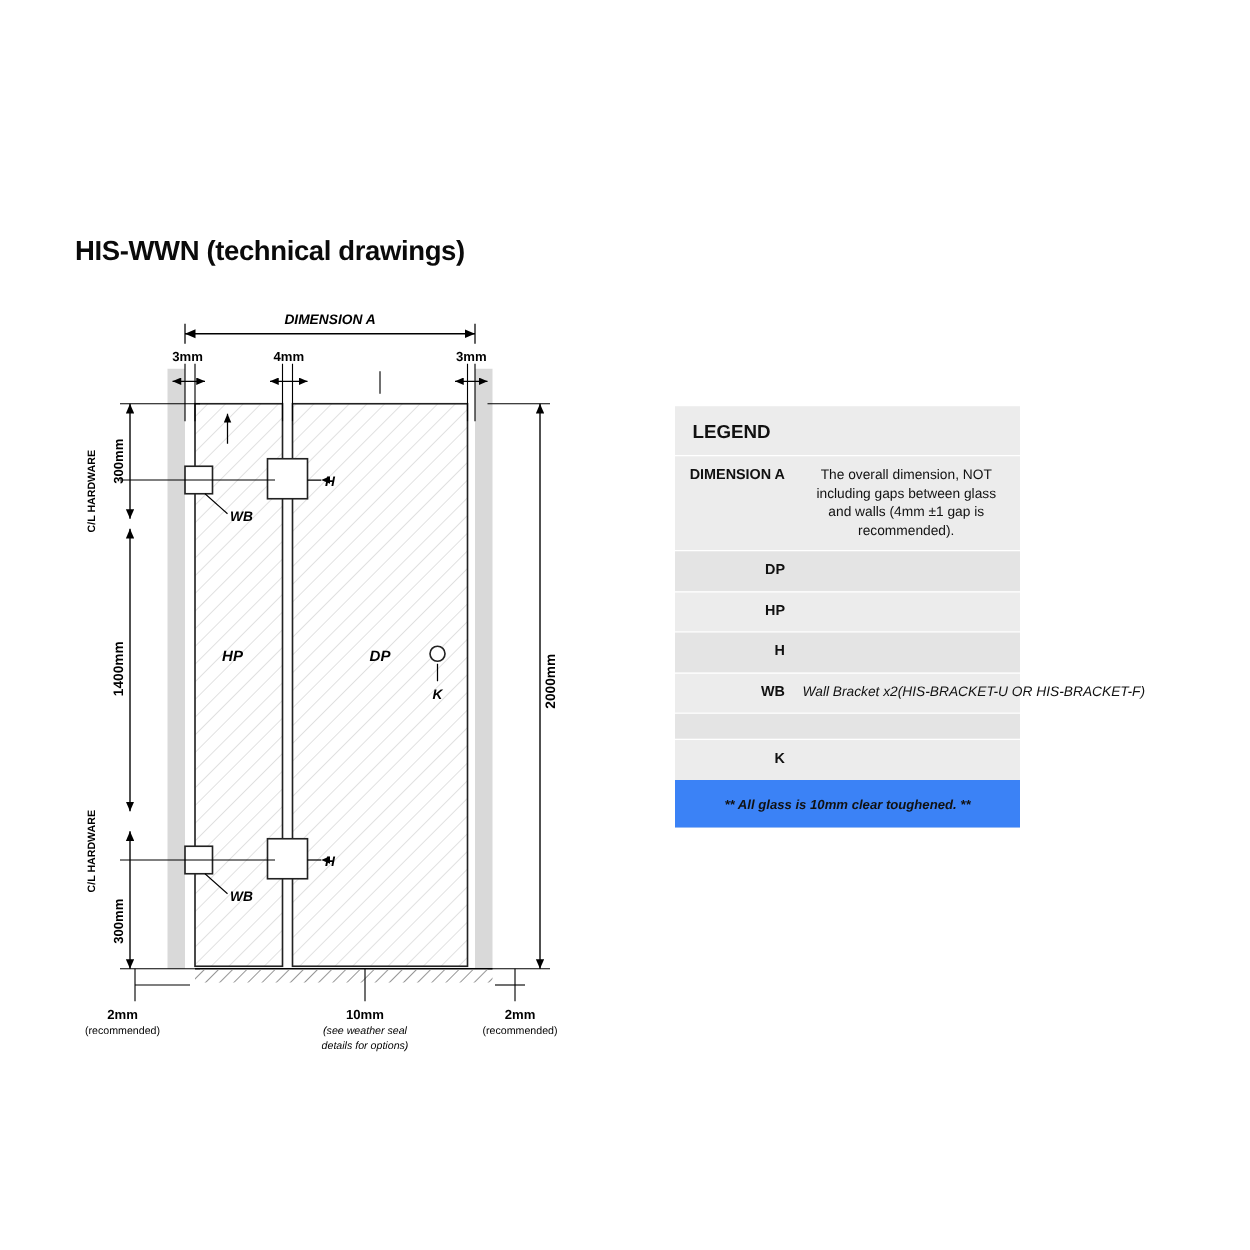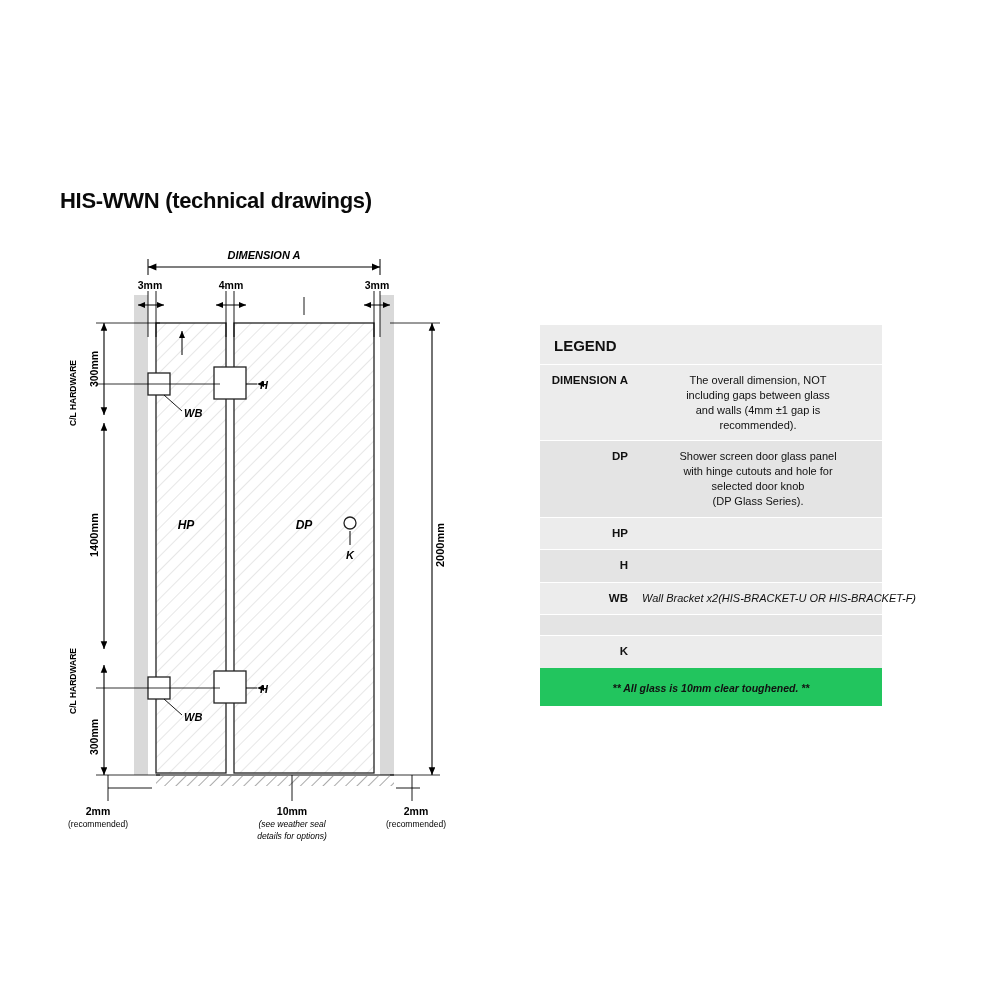--- a/index.html
+++ b/index.html
@@ -33,21 +33,21 @@
     width: 420px;
     height: 600px;
   }
   #drawing svg { display: block; }
 
   
   #legend {
     position: absolute;
     left: 540px;
     top: 325px;
-    width: 342px;
+    width: 276px;
     background: #ececec;
     font-size: 11.5px;
   }
   .legend-title {
     font-size: 15px;
     font-weight: bold;
     padding: 12px 14px 10px 14px;
     color: #111;
   }
   .legend-row {
@@ -83,21 +83,21 @@
   .legend-row.spacer {
     height: 20px;
     min-height: 20px;
   }
   .legend-note {
     padding: 14px 10px 12px 10px;
     text-align: center;
     font-size: 10.5px;
     font-style: italic;
     font-weight: bold;
-    background: #22c55e;
+    background: #3b82f6;
     color: #111;
   }
 </style>
 </head>
 <body>
 
 <div id="page-title">HIS-WWN (technical drawings)</div>
 
 <div id="drawing">
   <svg width="420" height="600" viewBox="0 0 420 600" xmlns="http://www.w3.org/2000/svg">
@@ -226,24 +226,20 @@
   <div class="legend-row">
     <div class="legend-key">DIMENSION A</div>
     <div class="legend-desc">The overall dimension, NOT
 including gaps between glass
 and walls (4mm ±1 gap is
 recommended).</div>
   </div>
 
   <div class="legend-row alt">
     <div class="legend-key">DP</div>
-    <div class="legend-desc">Shower screen door glass panel
-with hinge cutouts and hole for
-selected door knob
-(DP Glass Series).</div>
   </div>
 
   <div class="legend-row">
     <div class="legend-key">HP</div>
   </div>
 
   <div class="legend-row alt">
     <div class="legend-key">H</div>
   </div>
 

